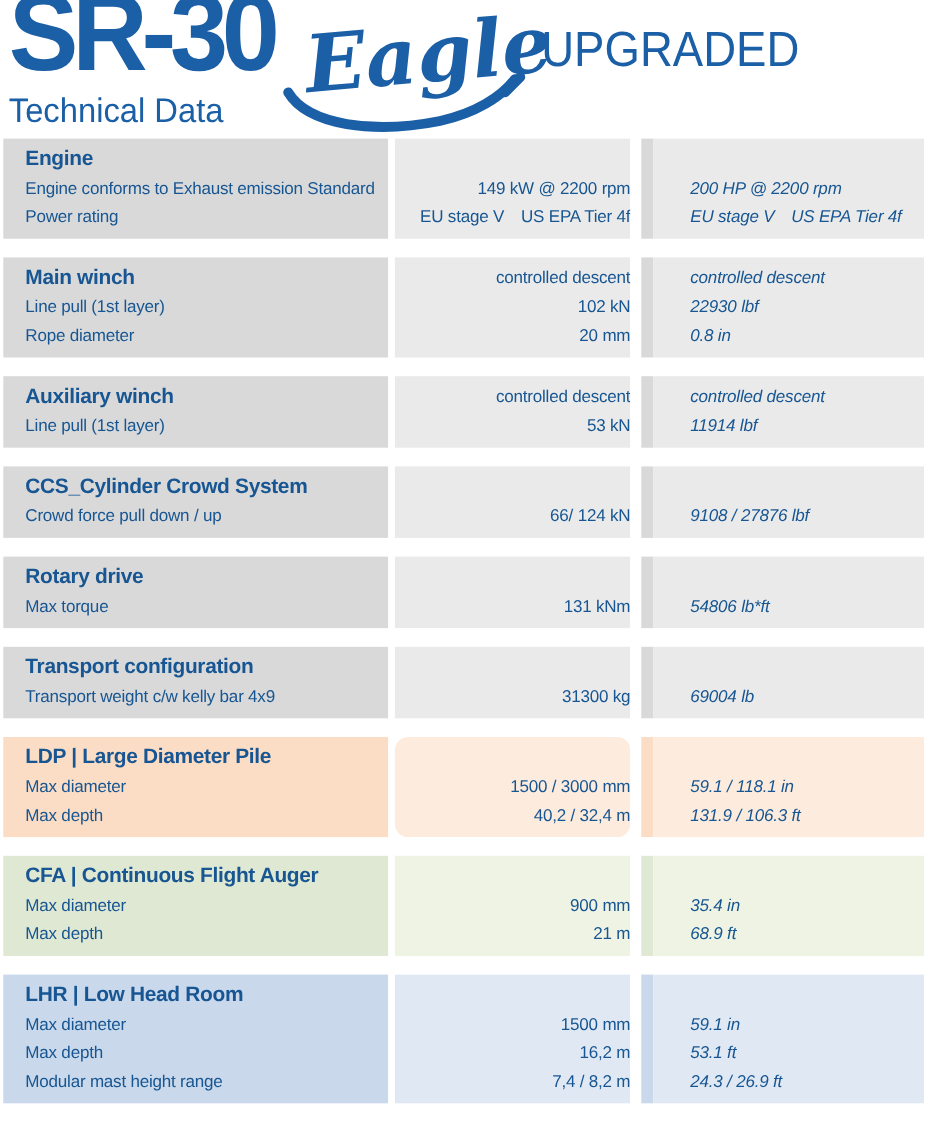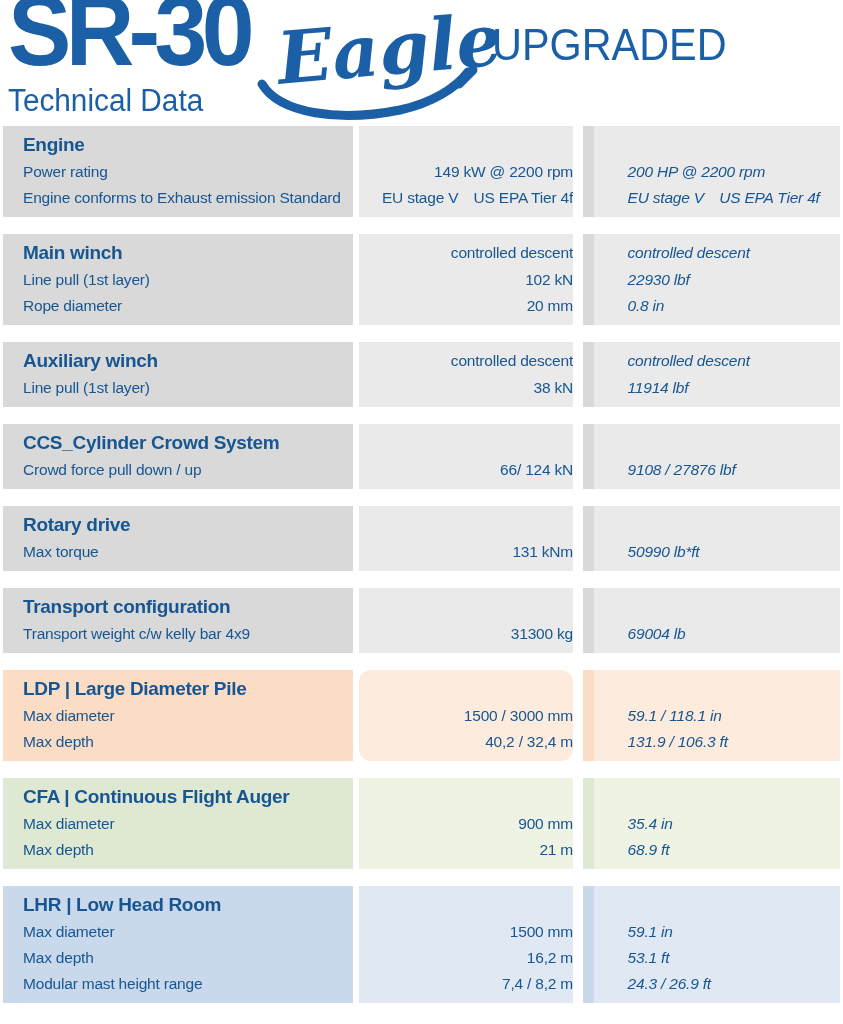--- a/index.html
+++ b/index.html
@@ -75,22 +75,22 @@
       <text class="etext" x="24" y="76" transform="rotate(-5 115 60)">Eagle</text>
     </svg>
     <div class="edition">UPGRADED</div>
     <div class="subtitle">Technical Data</div>
   </header>
 
   <main class="table">
       <section class="sec">
     <div class="c c1" style="background: rgb(217, 217, 217);">
           <div class="line t">Engine</div>
+          <div class="line">Engine conforms to Exhaust emission Standard</div>
           <div class="line">Power rating</div>
-          <div class="line">Engine conforms to Exhaust emission Standard</div>
         </div>
     <div class="g1"></div>
     <div class="c c2" style="background: rgb(234, 234, 234);">
           <div class="line t">&nbsp;</div>
           <div class="line">149 kW @ 2200 rpm</div>
           <div class="line">EU stage V US EPA Tier 4f</div>
         </div>
     <div class="g2"></div>
     <div class="strip" style="background: rgb(217, 217, 217);"></div>
     <div class="c c3" style="background: rgb(234, 234, 234);">
@@ -120,21 +120,21 @@
         </div>
   </section>
       <section class="sec">
     <div class="c c1" style="background: rgb(217, 217, 217);">
           <div class="line t">Auxiliary winch</div>
           <div class="line">Line pull (1st layer)</div>
         </div>
     <div class="g1"></div>
     <div class="c c2" style="background: rgb(234, 234, 234);">
           <div class="line t b">controlled descent</div>
-          <div class="line">38 kN</div>
+          <div class="line">53 kN</div>
         </div>
     <div class="g2"></div>
     <div class="strip" style="background: rgb(217, 217, 217);"></div>
     <div class="c c3" style="background: rgb(234, 234, 234);">
           <div class="line t b">controlled descent</div>
           <div class="line">11914 lbf</div>
         </div>
   </section>
       <section class="sec">
     <div class="c c1" style="background: rgb(217, 217, 217);">
@@ -160,21 +160,21 @@
         </div>
     <div class="g1"></div>
     <div class="c c2" style="background: rgb(234, 234, 234);">
           <div class="line t">&nbsp;</div>
           <div class="line">131 kNm</div>
         </div>
     <div class="g2"></div>
     <div class="strip" style="background: rgb(217, 217, 217);"></div>
     <div class="c c3" style="background: rgb(234, 234, 234);">
           <div class="line t">&nbsp;</div>
-          <div class="line">50990 lb*ft</div>
+          <div class="line">54806 lb*ft</div>
         </div>
   </section>
       <section class="sec">
     <div class="c c1" style="background: rgb(217, 217, 217);">
           <div class="line t">Transport configuration</div>
           <div class="line">Transport weight c/w kelly bar 4x9</div>
         </div>
     <div class="g1"></div>
     <div class="c c2" style="background: rgb(234, 234, 234);">
           <div class="line t">&nbsp;</div>

